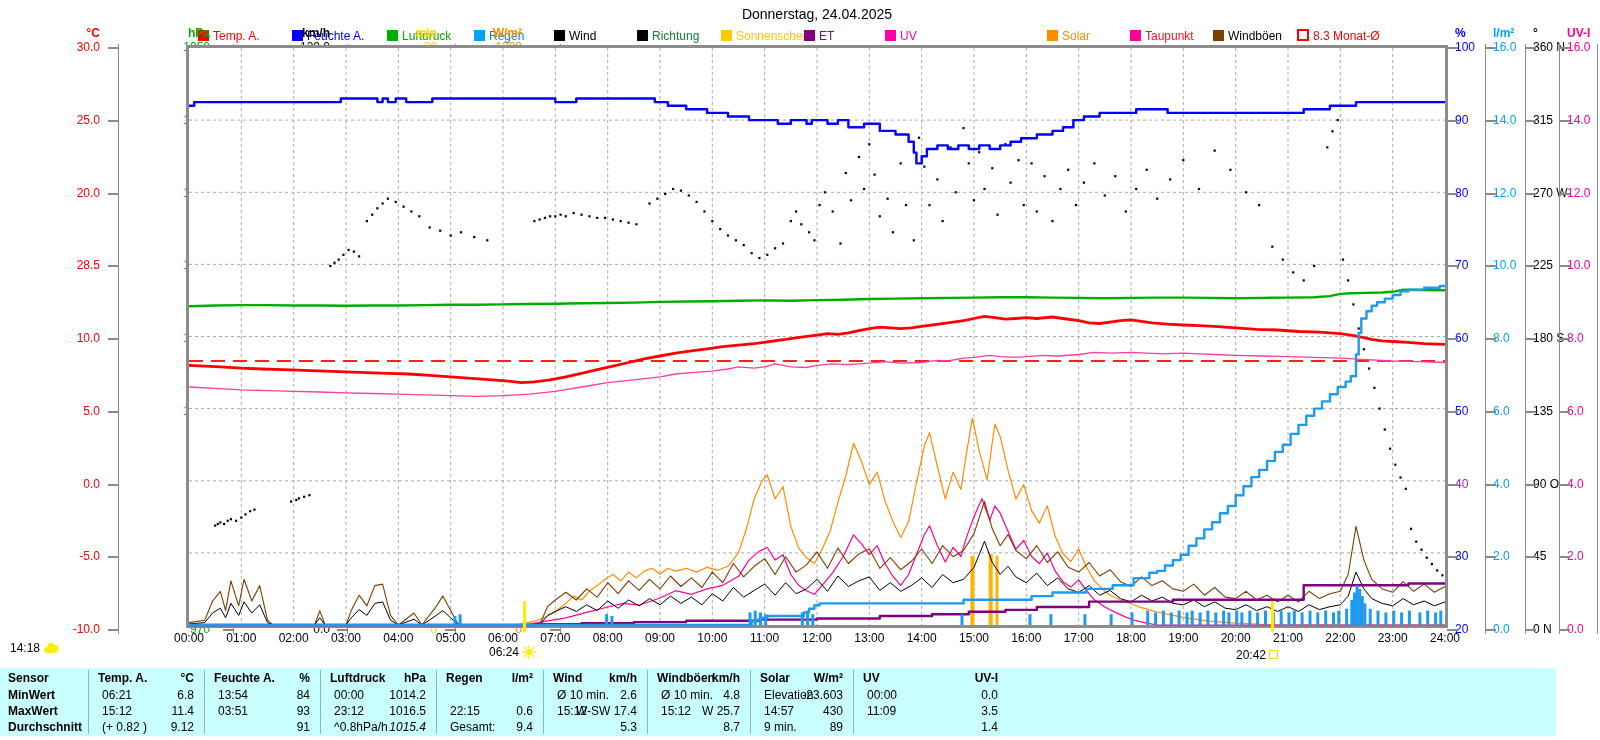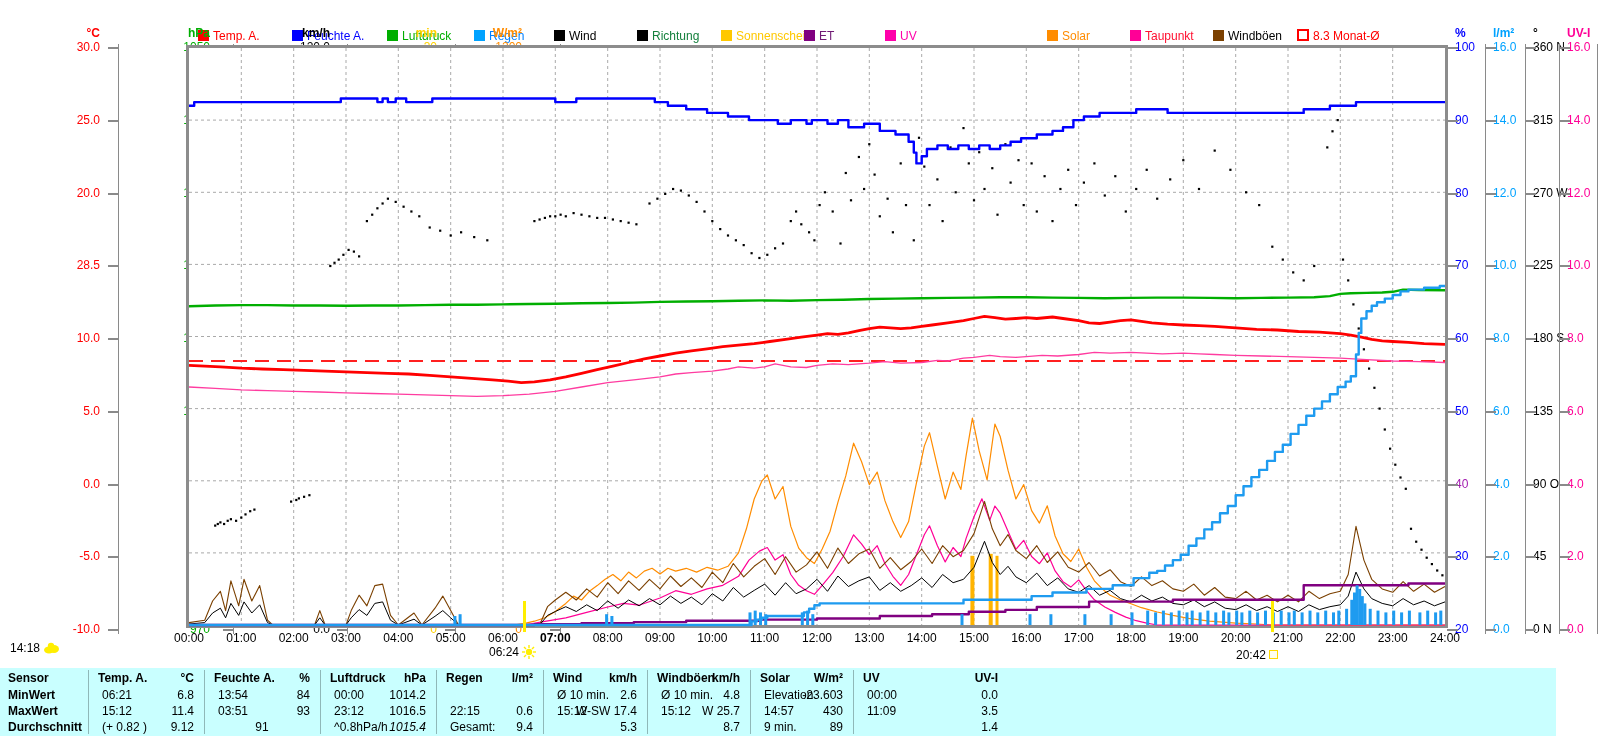--- a/index.html
+++ b/index.html
@@ -21,20 +21,21 @@
   #wtable{left:0;top:668px;width:1556px;height:68px;background:#c9ffff;font-size:12px;color:#000;}
   .tsep{position:absolute;top:2px;bottom:2px;width:1px;background:#8fb8b8;}
   .tcell{position:absolute;height:16px;line-height:16px;white-space:nowrap;}
   .bold{font-weight:bold;}
   .r{text-align:right;}
 </style>
 </head>
 <body>
 <div id="stage">
 
+  <div class="abs" id="title">Donnerstag, 24.04.2025</div>
 
   <div>
       <div class="legend-item abs" style="left: 198px; color: rgb(255, 0, 0);"><span class="legend-box" style="background: rgb(255, 0, 0);"></span><span>Temp. A.</span></div>
       <div class="legend-item abs" style="left: 292px; color: rgb(0, 0, 255);"><span class="legend-box" style="background: rgb(0, 0, 255);"></span><span>Feuchte A.</span></div>
       <div class="legend-item abs" style="left: 387px; color: rgb(0, 174, 0);"><span class="legend-box" style="background: rgb(0, 174, 0);"></span><span>Luftdruck</span></div>
       <div class="legend-item abs" style="left: 474px; color: rgb(0, 128, 255);"><span class="legend-box" style="background: rgb(0, 162, 255);"></span><span>Regen</span></div>
       <div class="legend-item abs" style="left: 554px; color: rgb(0, 0, 0);"><span class="legend-box" style="background: rgb(0, 0, 0);"></span><span>Wind</span></div>
       <div class="legend-item abs" style="left: 637px; color: #15803d;"><span class="legend-box" style="background: rgb(0, 0, 0);"></span><span>Richtung</span></div>
       <div class="legend-item abs" style="left: 721px; color: rgb(255, 200, 0);"><span class="legend-box" style="background: rgb(255, 200, 0);"></span><span>Sonnenschein</span></div>
       <div class="legend-item abs" style="left: 804px; color: #701a75;"><span class="legend-box" style="background: rgb(128, 0, 128);"></span><span>ET</span></div>
@@ -503,21 +504,21 @@
   </div>
 
   <div>
       <div class="xlab abs" style="left: 167px;">00:00</div>
       <div class="xlab abs" style="left: 219.333px;">01:00</div>
       <div class="xlab abs" style="left: 271.667px;">02:00</div>
       <div class="xlab abs" style="left: 324px;">03:00</div>
       <div class="xlab abs" style="left: 376.333px;">04:00</div>
       <div class="xlab abs" style="left: 428.667px;">05:00</div>
       <div class="xlab abs" style="left: 481px;">06:00</div>
-      <div class="xlab abs" style="left: 533.333px; font-weight: bold;">07:00</div>
+      <div class="xlab abs" style="left: 533.333px;">07:00</div>
       <div class="xlab abs" style="left: 585.667px;">08:00</div>
       <div class="xlab abs" style="left: 638px;">09:00</div>
       <div class="xlab abs" style="left: 690.333px;">10:00</div>
       <div class="xlab abs" style="left: 742.667px;">11:00</div>
       <div class="xlab abs" style="left: 795px;">12:00</div>
       <div class="xlab abs" style="left: 847.333px;">13:00</div>
       <div class="xlab abs" style="left: 899.667px;">14:00</div>
       <div class="xlab abs" style="left: 952px;">15:00</div>
       <div class="xlab abs" style="left: 1004.33px;">16:00</div>
       <div class="xlab abs" style="left: 1056.67px;">17:00</div>
@@ -582,21 +583,21 @@
       <div class="tcell abs" style="left: 102px; top: 35px;">15:12</div>
       <div class="tcell r abs" style="left: 98px; top: 35px; width: 96px;">11.4</div>
       <div class="tcell abs" style="left: 102px; top: 51px;">(+ 0.82 )</div>
       <div class="tcell r abs" style="left: 98px; top: 51px; width: 96px;">9.12</div>
       <div class="tcell bold abs" style="left: 214px; top: 2px;">Feuchte A.</div>
       <div class="tcell bold r abs" style="left: 214px; top: 2px; width: 96px;">%</div>
       <div class="tcell abs" style="left: 218px; top: 19px;">13:54</div>
       <div class="tcell r abs" style="left: 214px; top: 19px; width: 96px;">84</div>
       <div class="tcell abs" style="left: 218px; top: 35px;">03:51</div>
       <div class="tcell r abs" style="left: 214px; top: 35px; width: 96px;">93</div>
-      <div class="tcell r abs" style="left: 214px; top: 51px; width: 96px; text-align: center;">91</div>
+      <div class="tcell r abs" style="left: 214px; top: 51px; width: 96px;">91</div>
       <div class="tcell bold abs" style="left: 330px; top: 2px;">Luftdruck</div>
       <div class="tcell bold r abs" style="left: 330px; top: 2px; width: 96px;">hPa</div>
       <div class="tcell abs" style="left: 334px; top: 19px;">00:00</div>
       <div class="tcell r abs" style="left: 330px; top: 19px; width: 96px;">1014.2</div>
       <div class="tcell abs" style="left: 334px; top: 35px;">23:12</div>
       <div class="tcell r abs" style="left: 330px; top: 35px; width: 96px;">1016.5</div>
       <div class="tcell abs" style="left: 334px; top: 51px;">^0.8hPa/h</div>
       <div class="tcell r abs" style="left: 330px; top: 51px; width: 96px; font-style: italic;">1015.4</div>
       <div class="tcell bold abs" style="left: 446px; top: 2px;">Regen</div>
       <div class="tcell bold r abs" style="left: 446px; top: 2px; width: 87px;">l/m²</div>

